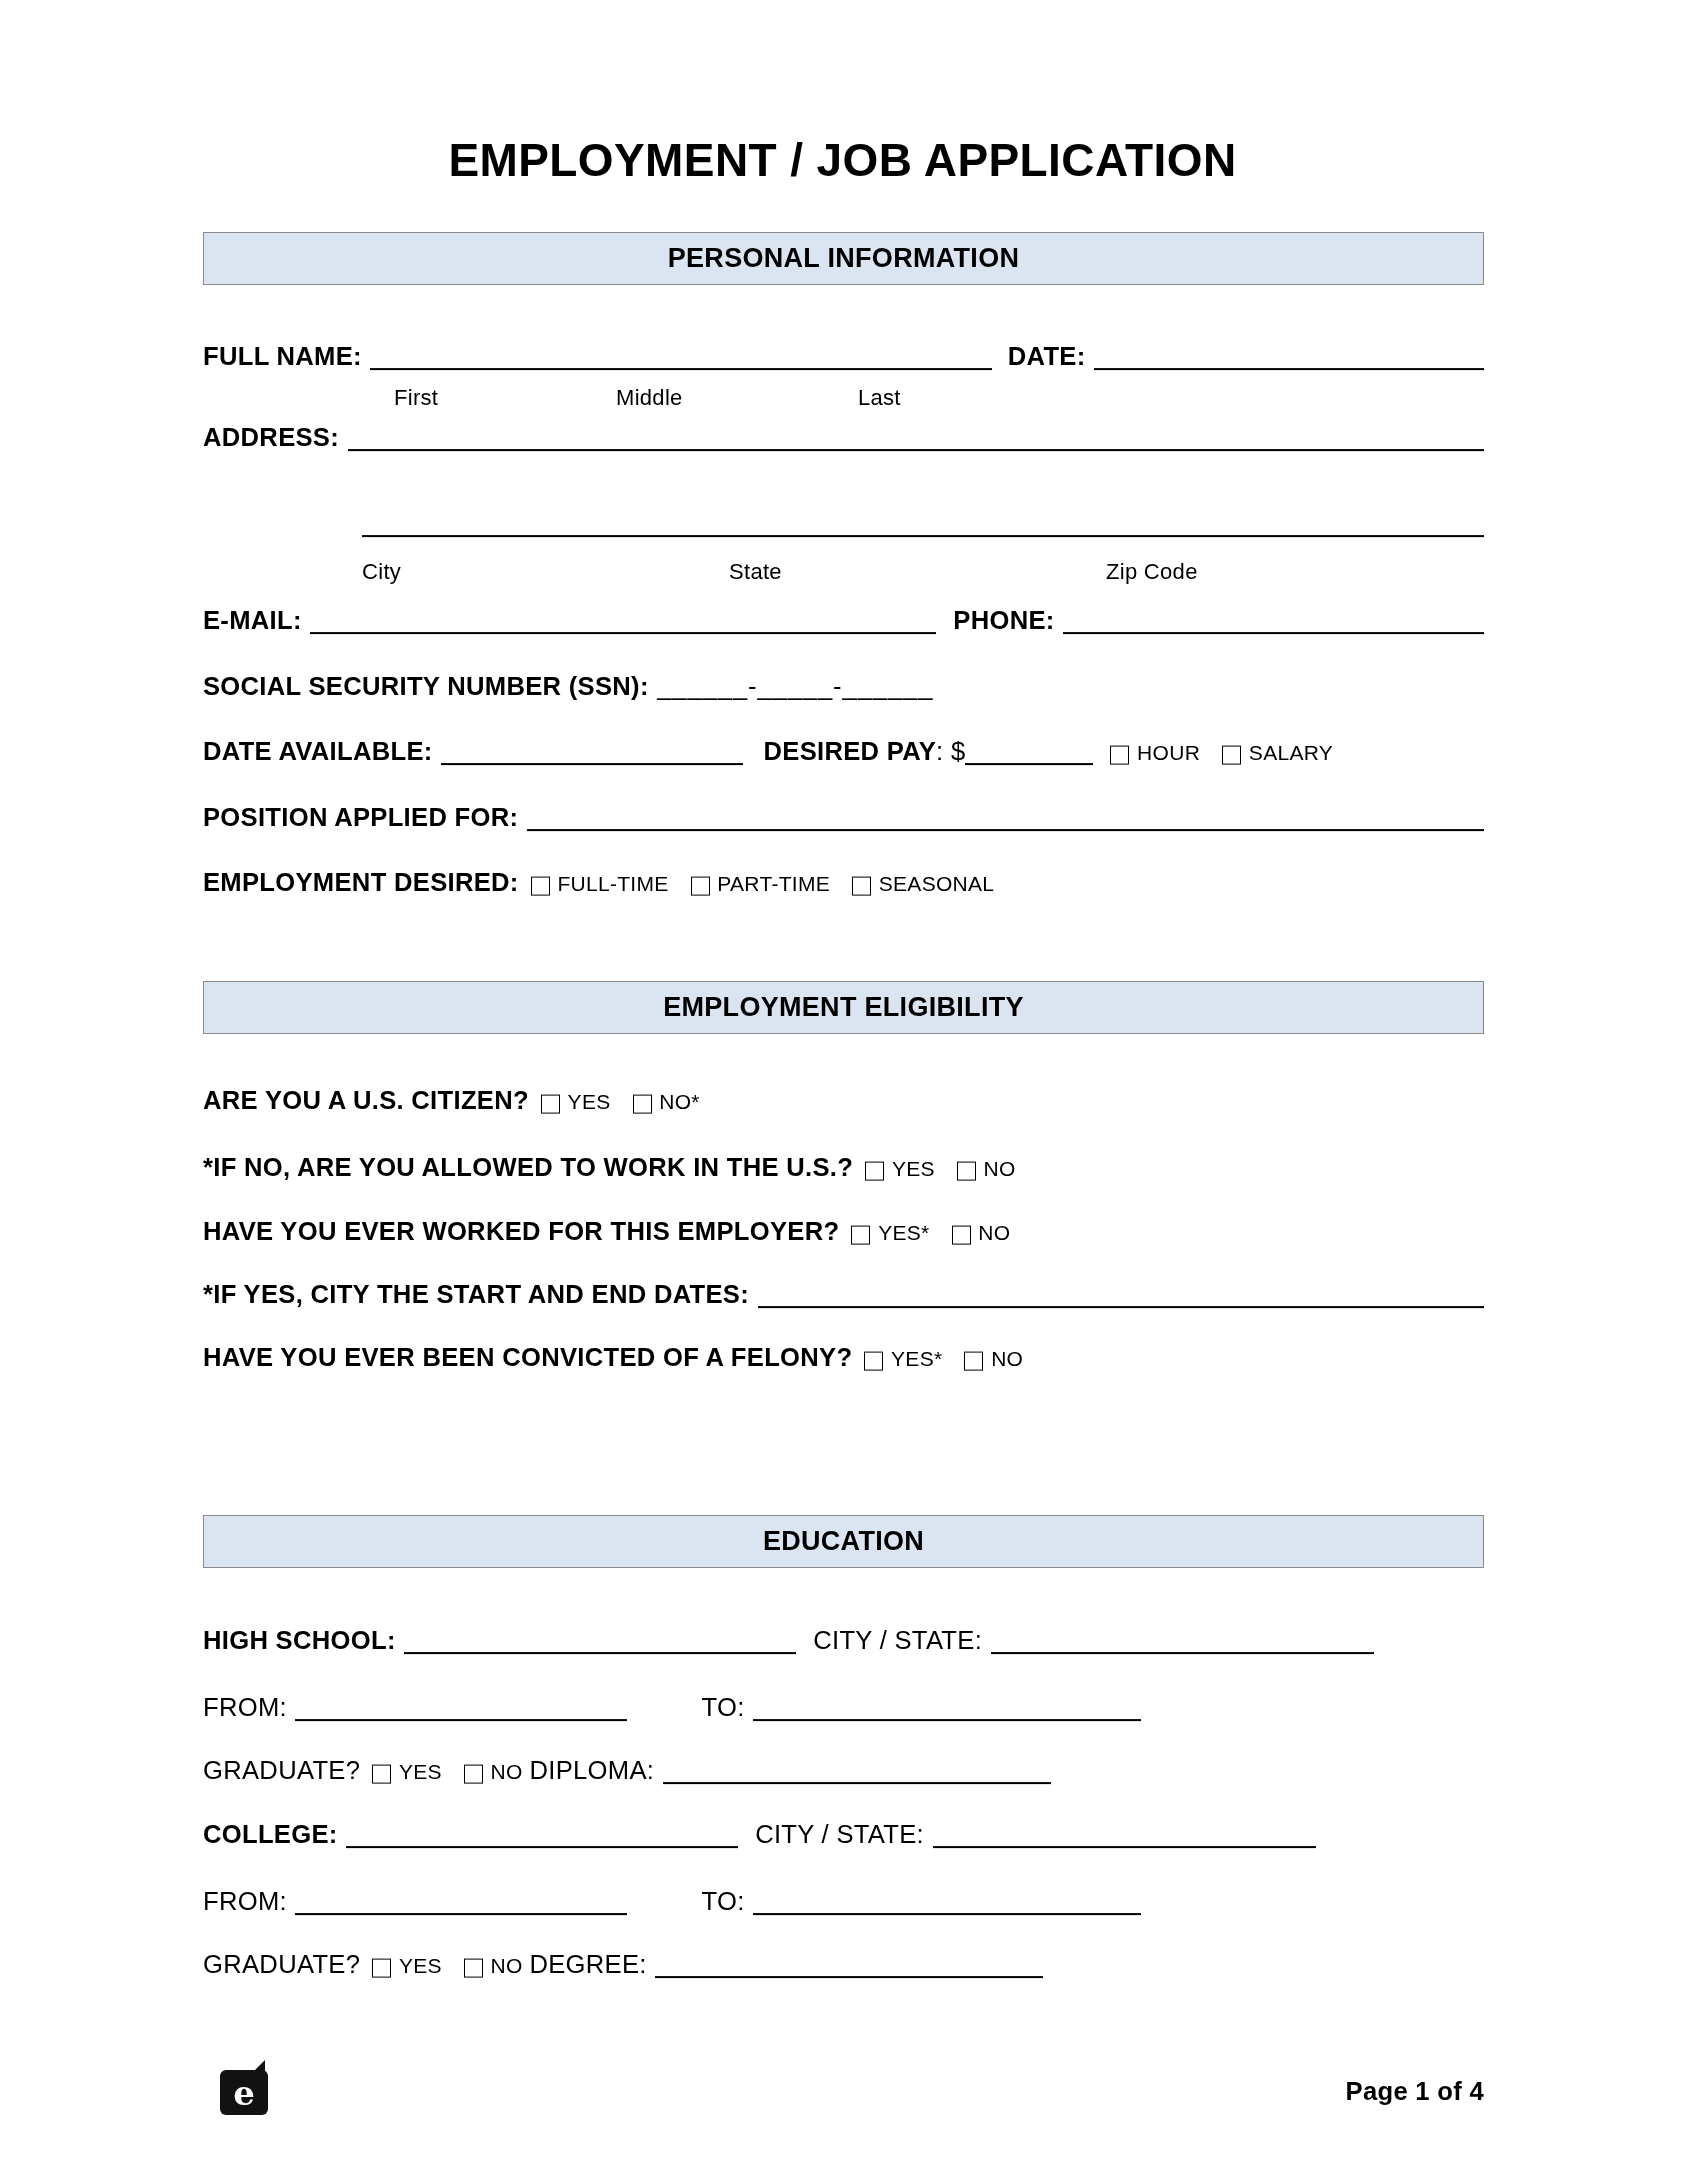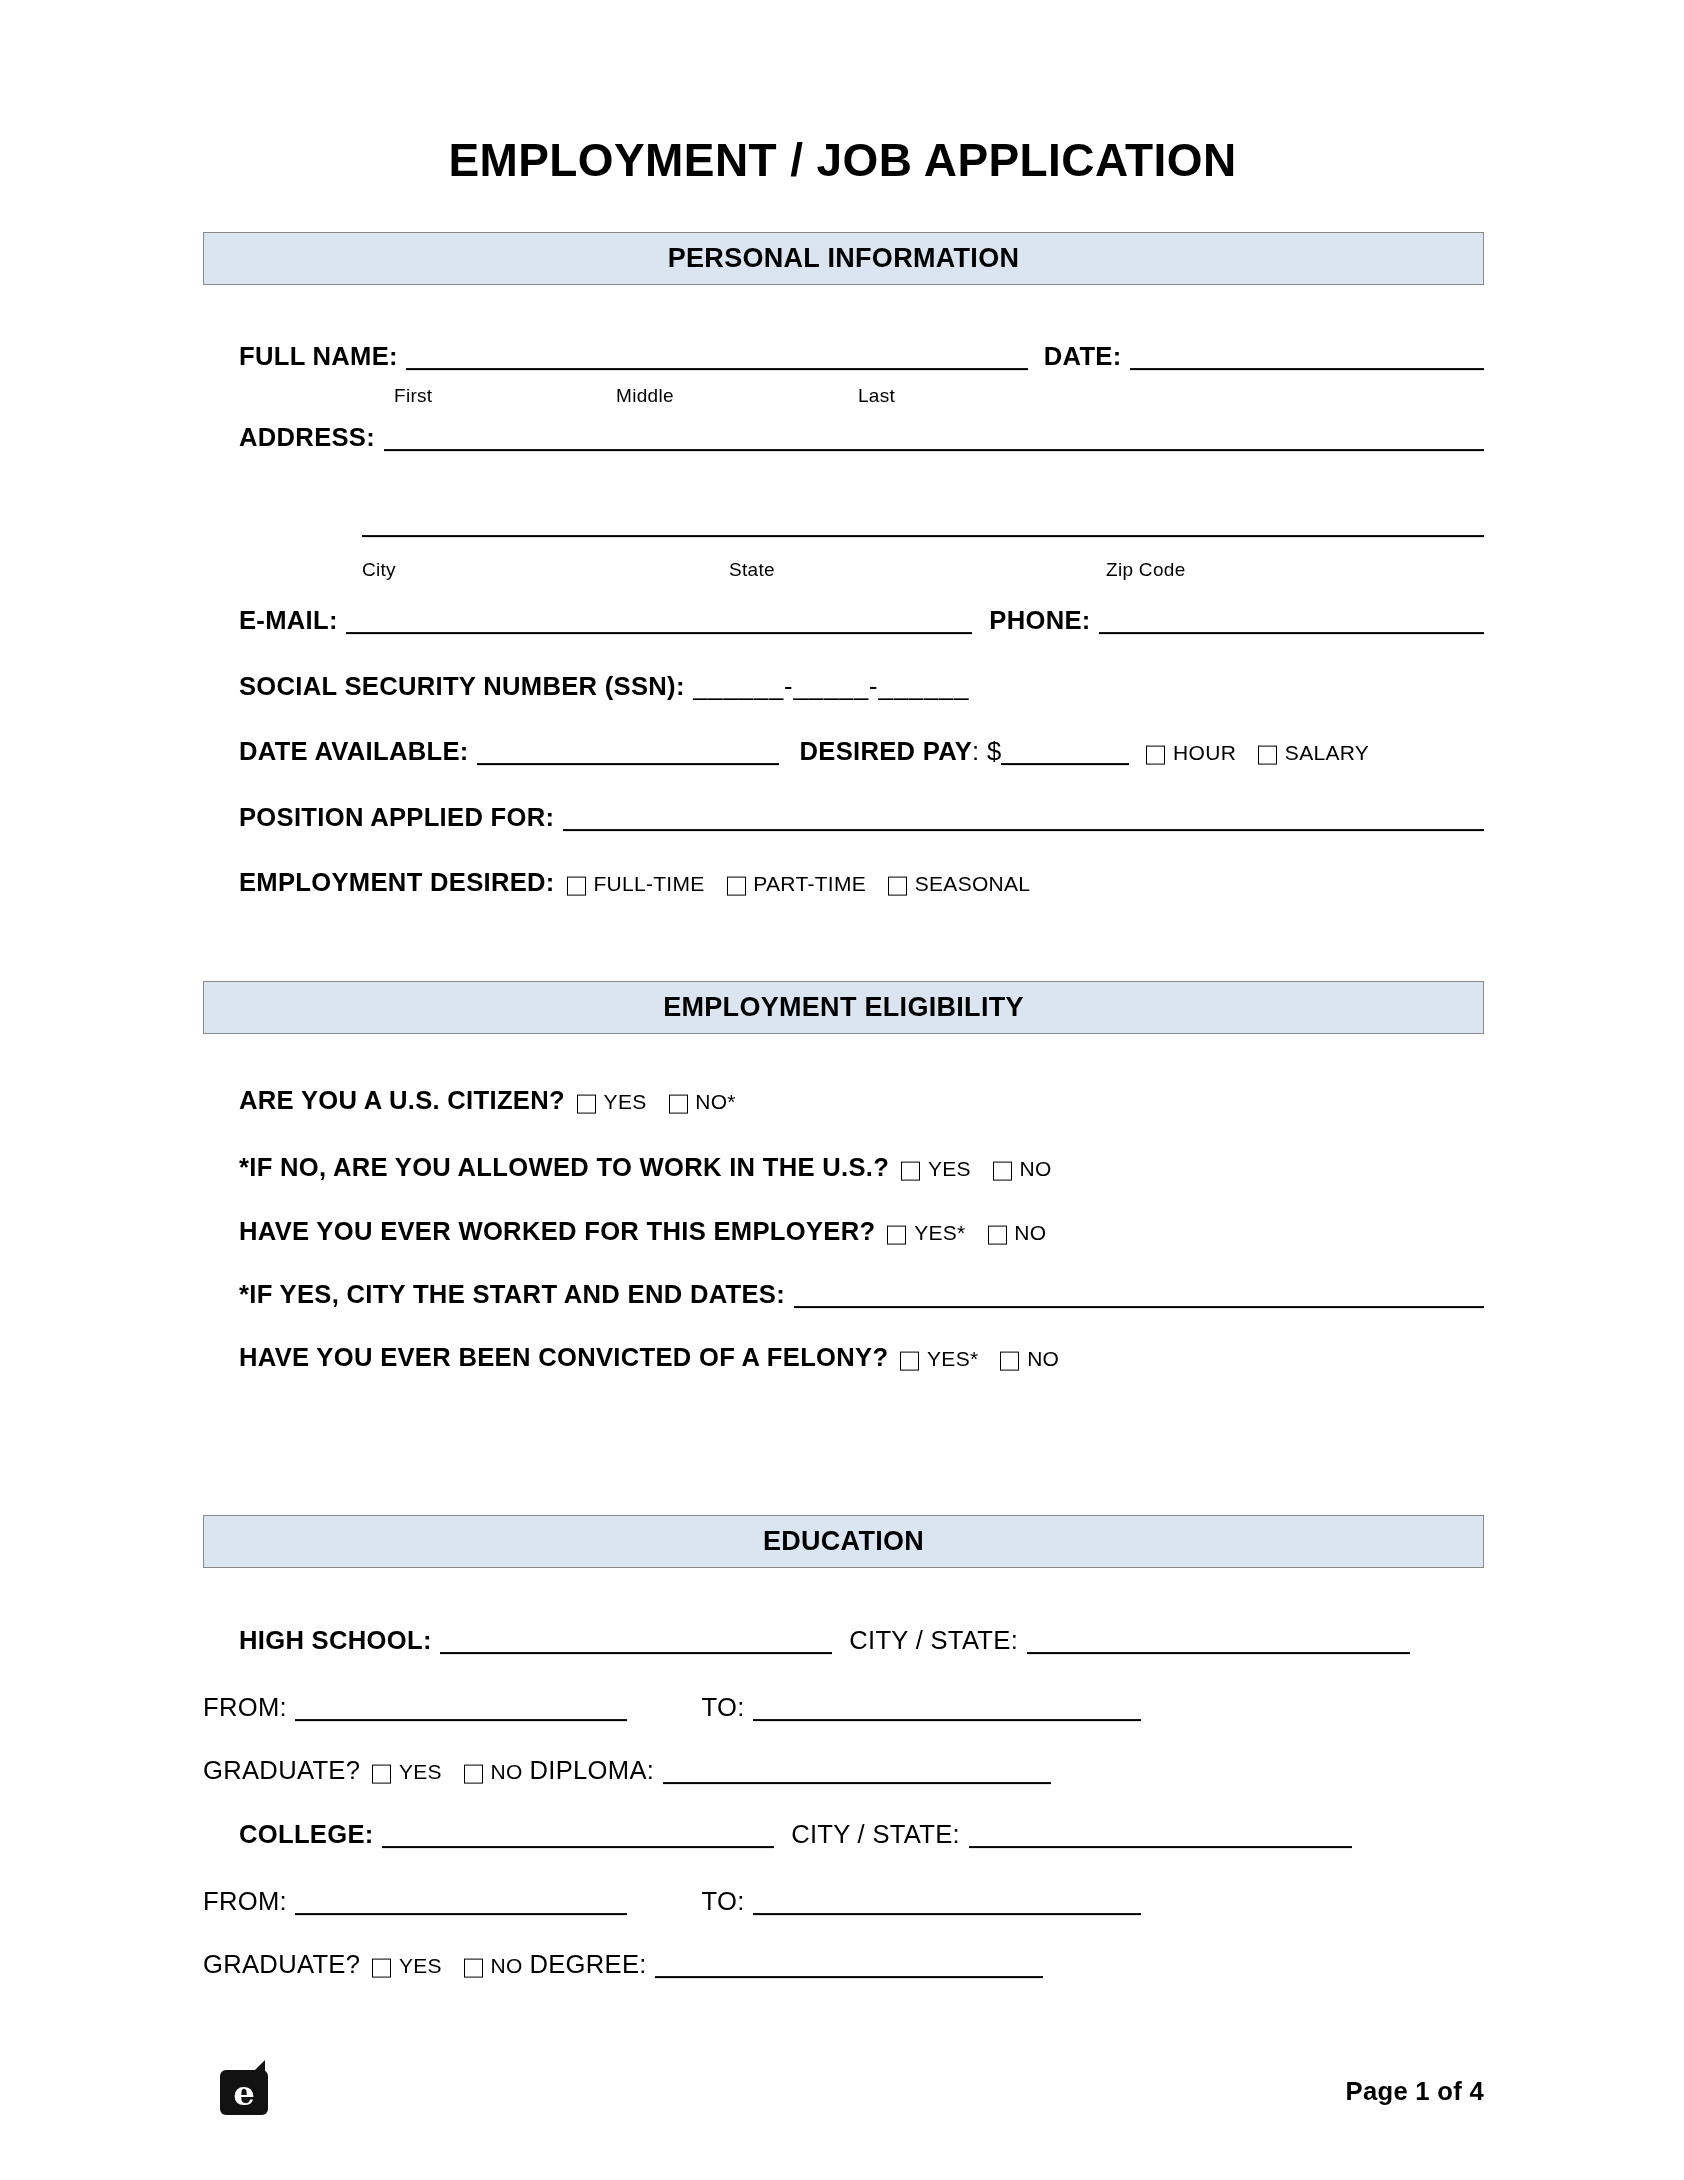--- a/index.html
+++ b/index.html
@@ -24,42 +24,42 @@
     display: flex; align-items: center; justify-content: center;
     font-size: 27px; font-weight: bold; letter-spacing: 0.3px;
   }
 
   .row {
     position: absolute; left: 203px; width: 1281px;
     display: flex; align-items: baseline;
     font-size: 25.6px; line-height: 31.5px; white-space: nowrap;
     letter-spacing: 0.3px;
   }
-  .b { font-weight: bold; margin-left: 36px; }
+  .b { font-weight: bold; }
 
   .blank {
     display: inline-block; height: 0; flex: 0 0 auto;
     border-bottom: 2.6px solid #000;
     transform: translateY(5.1px);
     margin-left: 8.5px;
   }
   .blank.fill { flex: 1 1 auto; }
 
   .cb {
     display: inline-block; flex: 0 0 auto;
     width: 19px; height: 19px;
     border: 1.7px solid #000;
     align-self: center; transform: translateY(2.6px);
     margin-right: 7.7px;
   }
   .opt { font-size: 21px; letter-spacing: 0.3px; margin-right: 22px; }
   .opt.last { margin-right: 16px; }
 
   .subrow { position: absolute; left: 203px; width: 1281px; height: 25.6px; }
-  .sub { position: absolute; font-size: 19px; letter-spacing: 0.3px; }
+  .sub { position: absolute; font-size: 22px; letter-spacing: 0.3px; }
 
   .ssn-blank { letter-spacing: 0.9px; margin-left: 8.5px; font-weight: normal; }
   .ml14 { margin-left: 12px; } .ml18 { margin-left: 15.3px; }
   .ml20 { margin-left: 17px; } .ml24 { margin-left: 20.4px; }
   .ml55 { margin-left: 74px; }
 
   .logo { position: absolute; left: 220px; top: 2060px; width: 48px; height: 55px; }
   .logo-body { position: absolute; left: 0; bottom: 0; width: 48px; height: 45px; background: #121212; border-radius: 6px; }
   .logo-tab { position: absolute; right: 3.4px; top: 0; width: 0; height: 0;
               border-left: 12px solid transparent; border-bottom: 12.8px solid #121212; }

